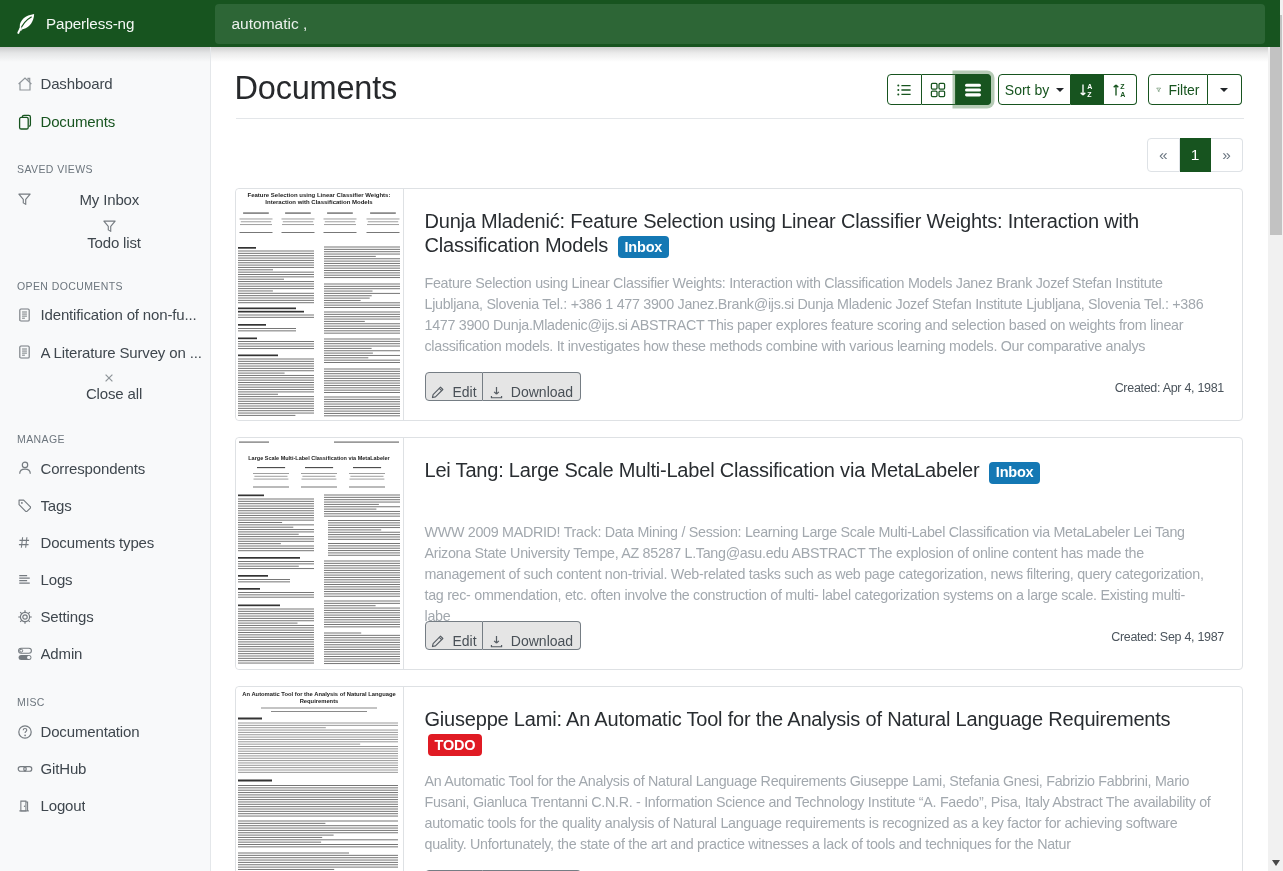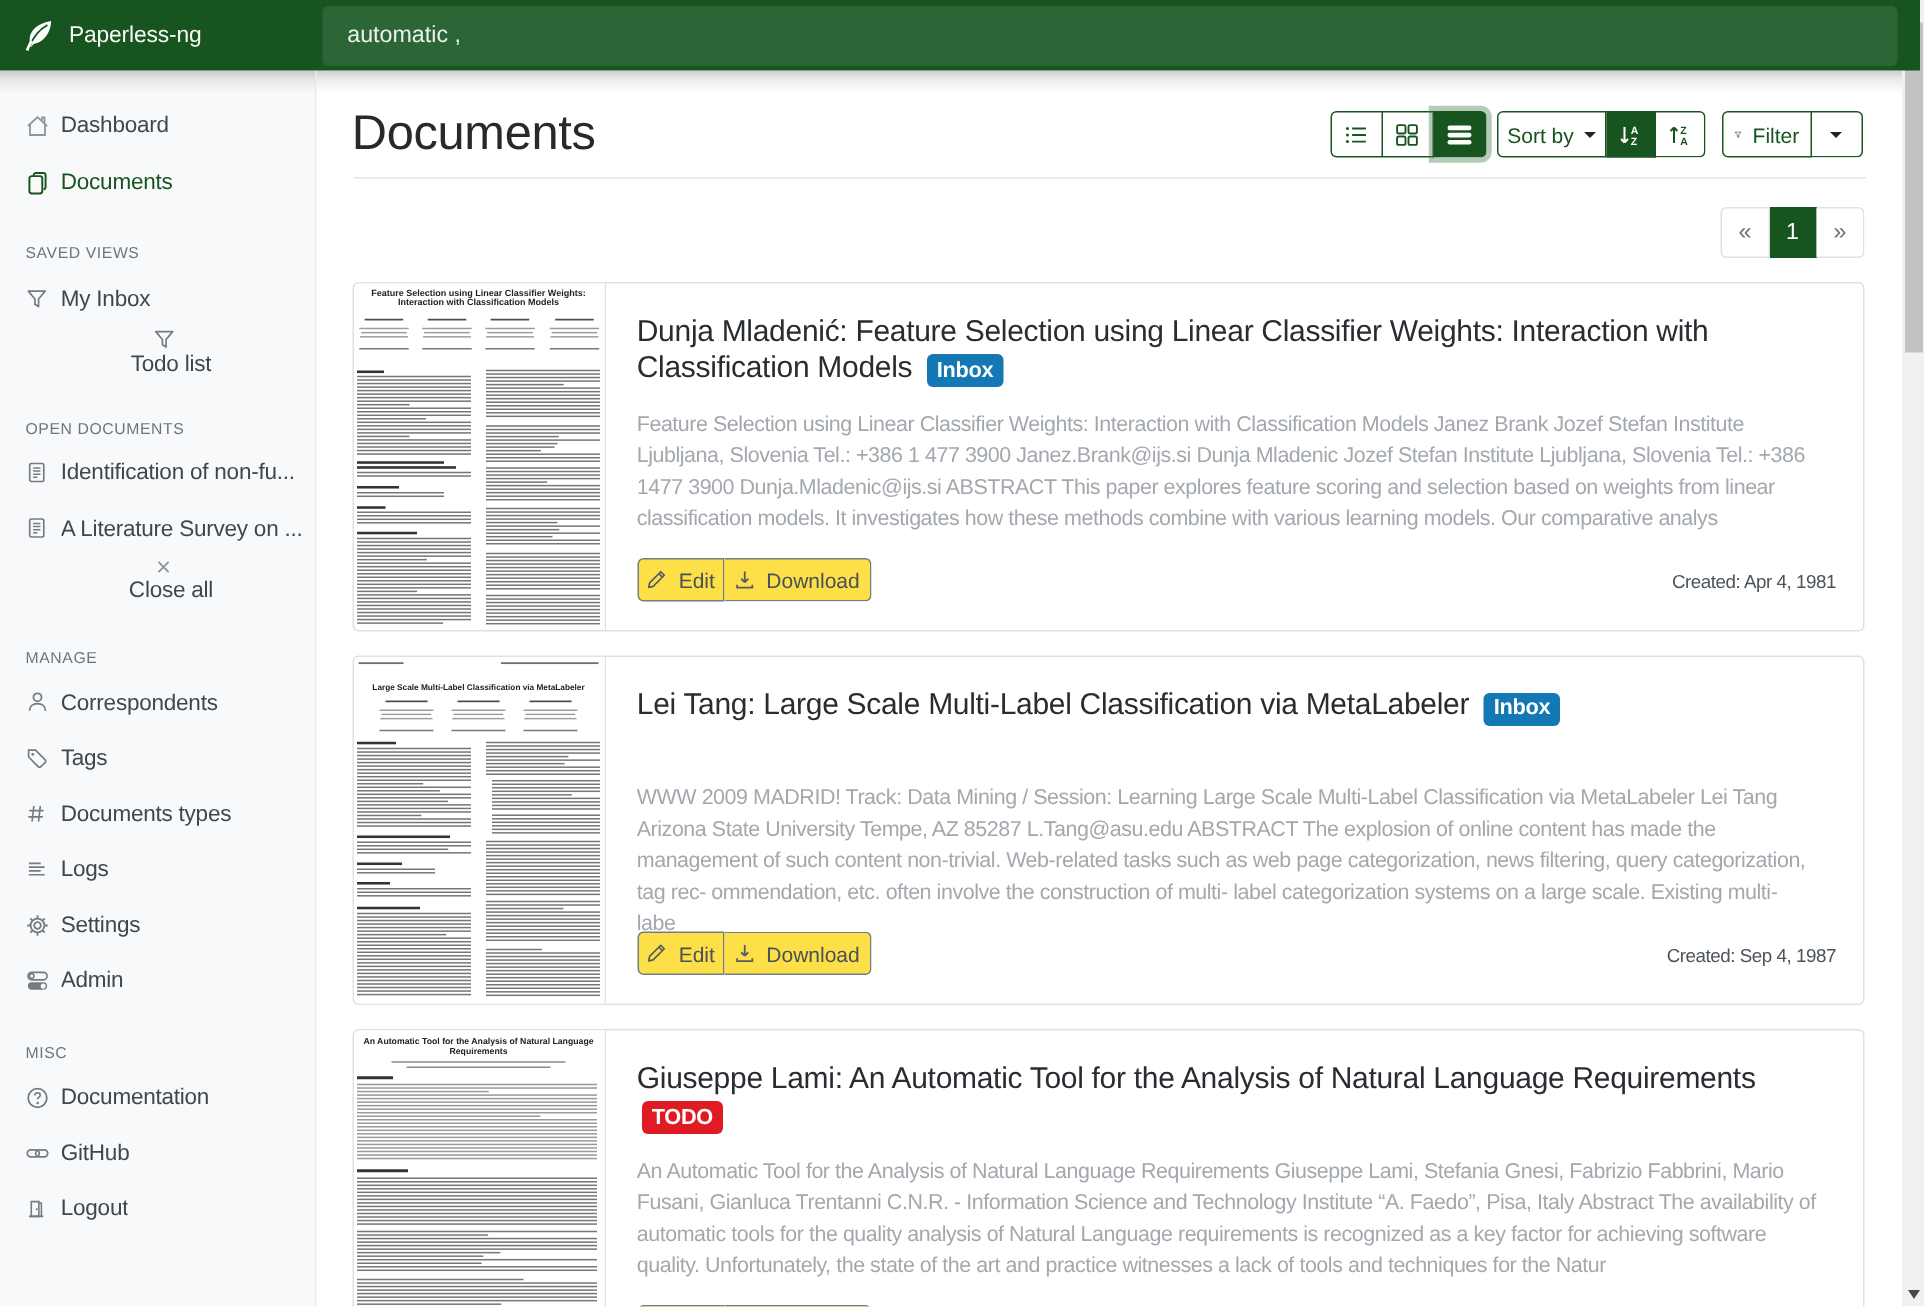--- a/index.html
+++ b/index.html
@@ -63,21 +63,21 @@
 
 
 .card { position:absolute; left:23.5px; width:1008.5px; height:233px; background:#fff; border:1px solid #dee1e4; border-radius:4px; }
 .thumb { position:absolute; left:0; top:0; width:168px; height:231px; border-right:1px solid #dee1e4; border-radius:4px 0 0 4px; background:#fff; overflow:hidden; }
 .cbody { position:absolute; left:189px; top:0; width:797.5px; height:231px; }
 .ctitle { position:absolute; left:0; top:21px; font-size:20px; line-height:23.5px; color:#292d31; letter-spacing:-.2px; }
 .badge { display:inline-block; font-size:14.5px; font-weight:bold; line-height:16px; color:#fff; background:#1478b4; border-radius:4px; padding:2.5px 7px 3.5px; margin-left:4px; position:relative; top:0; }
 .badge.red { background:#e01b24; }
 .cpara { position:absolute; left:0; top:84px; font-size:14.3px; line-height:21px; color:#a2a8ae; letter-spacing:-.3px; white-space:nowrap; }
 .cbtns { position:absolute; left:0; top:183px; height:29px; display:flex; }
-.cbtn { display:flex; align-items:center; justify-content:center; font-size:14px; color:#495057; background:#fde047; border:1px solid #757d84; }
+.cbtn { display:flex; align-items:flex-end; justify-content:center; font-size:14px; color:#495057; background:#e5e5e5; border:1px solid #757d84; }
 .cbtn.e { width:58px; border-radius:4px 0 0 4px; }
 .cbtn.d { width:98px; border-radius:0 4px 4px 0; border-left:none; }
 .cbtn svg { margin-right:7px; }
 .created { position:absolute; right:-2px; top:191.5px; font-size:12.5px; letter-spacing:-.3px; color:#4b545c; }
 
 
 #sbar { position:absolute; right:0; top:0; width:15px; height:871px; background:#f1f1f1; }
 #sbar .thumbd { position:absolute; left:1.5px; top:15px; width:12px; height:220px; background:#c2c2c2; }
 .arr { position:absolute; left:3.5px; width:0; height:0; border-left:4.5px solid transparent; border-right:4.5px solid transparent; }
 .arr.up { top:5px; border-bottom:6px solid #9d9d9d; }
@@ -99,21 +99,21 @@
         </svg>
         <span>Dashboard</span>
       </div>
     <div class="nv act" style="top:56px;" id="nv-docs">
         <svg width="16" height="16" viewBox="0 0 16 16" style="margin-right:7.5px">
           <rect x="2.6" y="3.4" width="8.6" height="11.6" rx="1.6" fill="none" stroke="#17541f" stroke-width="1.3"></rect>
           <path d="M5.4 3.4 V2.9 a1.6 1.6 0 0 1 1.6-1.6 h4.8 a1.6 1.6 0 0 1 1.6 1.6 v7.8 a1.6 1.6 0 0 1 -1.3 1.57" fill="none" stroke="#17541f" stroke-width="1.3"></path>
         </svg>
         <span>Documents</span>
       </div>
-    <div class="nv" style="top:134px;" id="nv-inbox">
+    <div class="nv" style="top:134px;gap:39px;" id="nv-inbox">
         <svg width="15" height="15" viewBox="0 0 16 16" style="margin-right:8.5px">
           <path d="M2 2.2 h12 l-4.7 5.6 v5.4 l-2.6 -1.6 v-3.8 z" fill="none" stroke="#757b80" stroke-width="1.2" stroke-linejoin="round"></path>
         </svg>
         <span>My Inbox</span>
       </div>
     <div class="nv" style="top:171.5px;flex-direction:column;" id="nv-todo">
         <svg width="15" height="15" viewBox="0 0 16 16" style="margin-right:8.5px">
           <path d="M2 2.2 h12 l-4.7 5.6 v5.4 l-2.6 -1.6 v-3.8 z" fill="none" stroke="#757b80" stroke-width="1.2" stroke-linejoin="round"></path>
         </svg>
         <span>Todo list</span>

